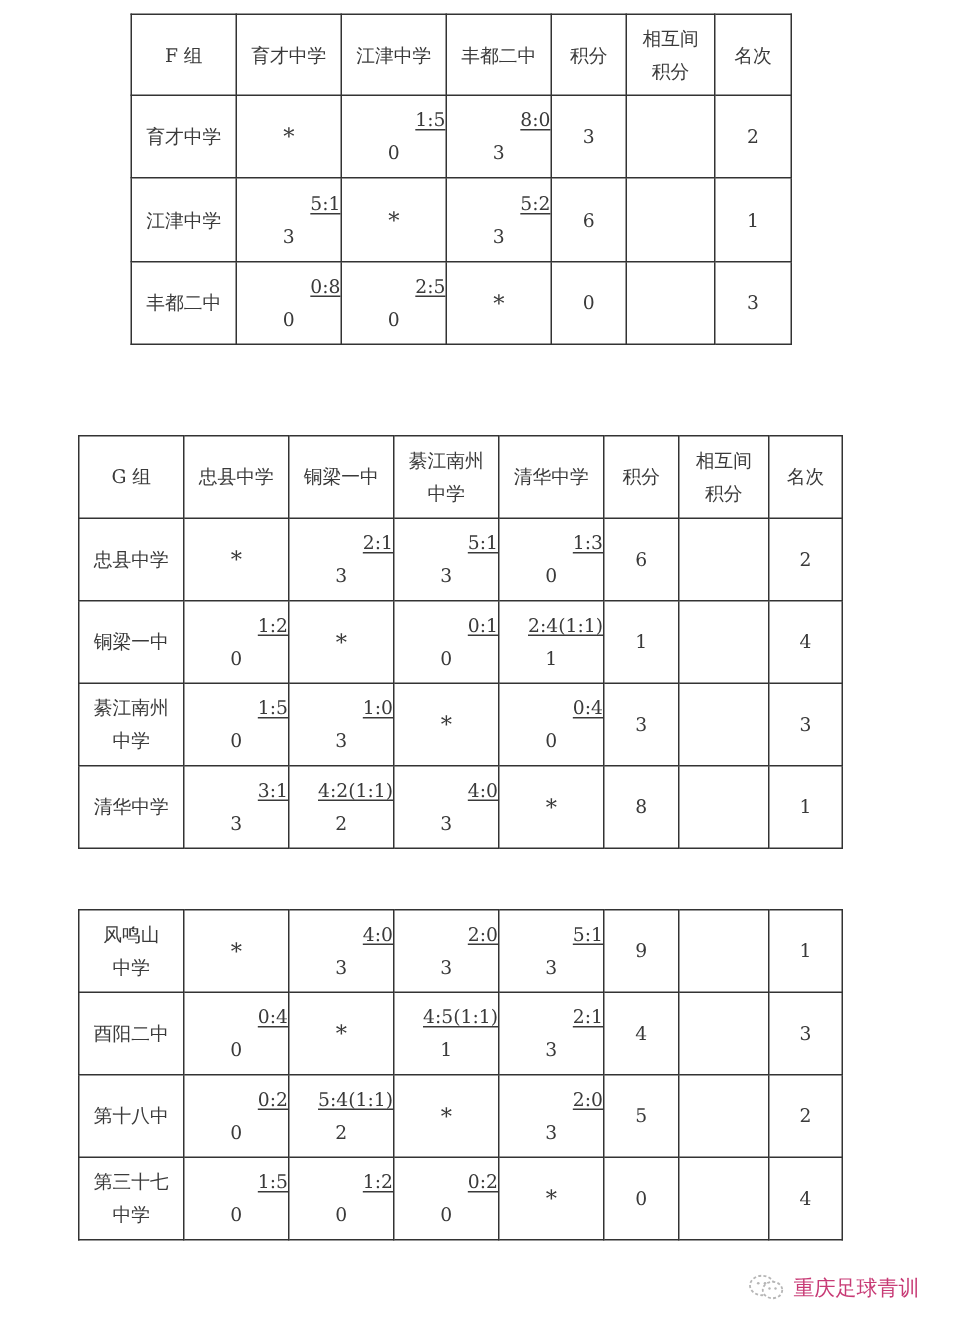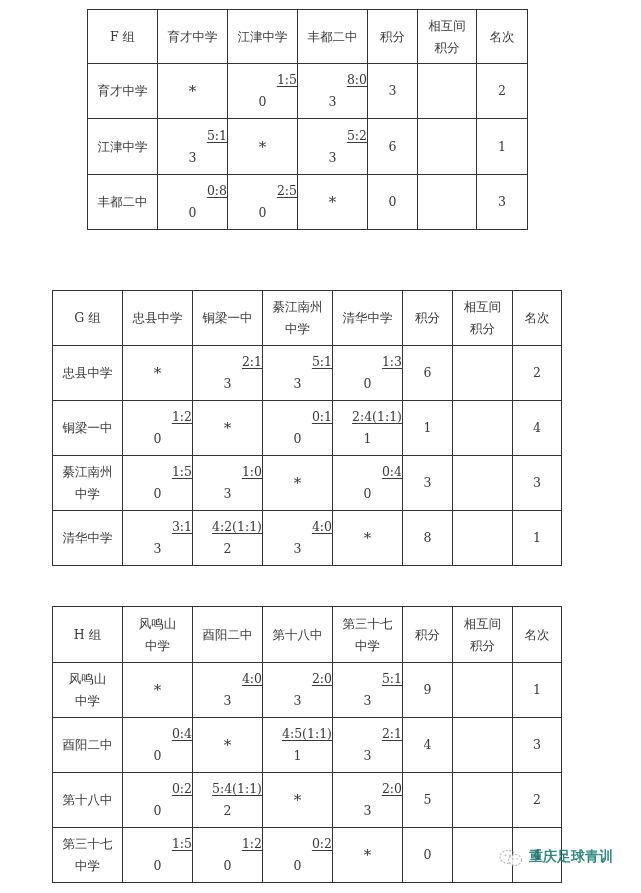--- a/index.html
+++ b/index.html
@@ -49,27 +49,26 @@
     }
     #table-f { left: 87px; top: 9px; }
     #table-g { left: 52px; top: 290px; }
     #table-h { left: 52px; top: 606px; }
 
     .watermark {
       position: absolute;
       left: 498px;
       top: 848px;
       display: flex;
-      align-items: flex-start;
+      align-items: flex-end;
       gap: 5px;
-      color: #0f766e;
+      color: #be185d;
       font-family: "DejaVu Sans", "Liberation Sans", sans-serif;
       font-size: 14px;
       opacity: 0.85;
-      font-weight: bold;
     }
     .watermark svg { display: block; }
   </style>
 </head>
 <body>
 
 <table id="table-f" class="standings">
   <colgroup>
     <col style="width:70px">
       <col style="width:70px">
@@ -262,39 +261,20 @@
     <col style="width:70px">
       <col style="width:70px">
       <col style="width:70px">
       <col style="width:70px">
       <col style="width:70px">
     <col style="width:50px">
       <col style="width:60px">
       <col style="width:49px">
   </colgroup>
   <tbody>
-      <tr style="height:56px">
-    <td>H 组</td>
-    <td>
-      <span class="wrap">风鸣山</span>
-      <span class="wrap">中学</span>
-    </td>
-    <td>酉阳二中</td>
-    <td>第十八中</td>
-    <td>
-      <span class="wrap">第三十七</span>
-      <span class="wrap">中学</span>
-    </td>
-    <td>积分</td>
-    <td>
-      <span class="wrap">相互间</span>
-      <span class="wrap">积分</span>
-    </td>
-    <td>名次</td>
-  </tr>
 
   <tr style="height:55px">
     <td>
       <span class="wrap">风鸣山</span>
       <span class="wrap">中学</span>
     </td>
     <td class="star">*</td>
     <td>
           <span class="score">4:0</span>
           <span class="pts">3</span>

